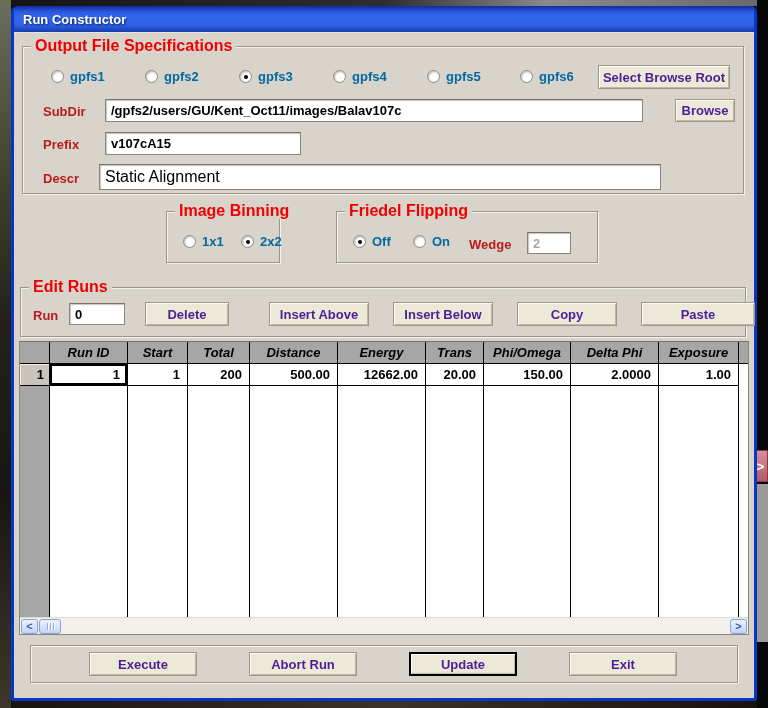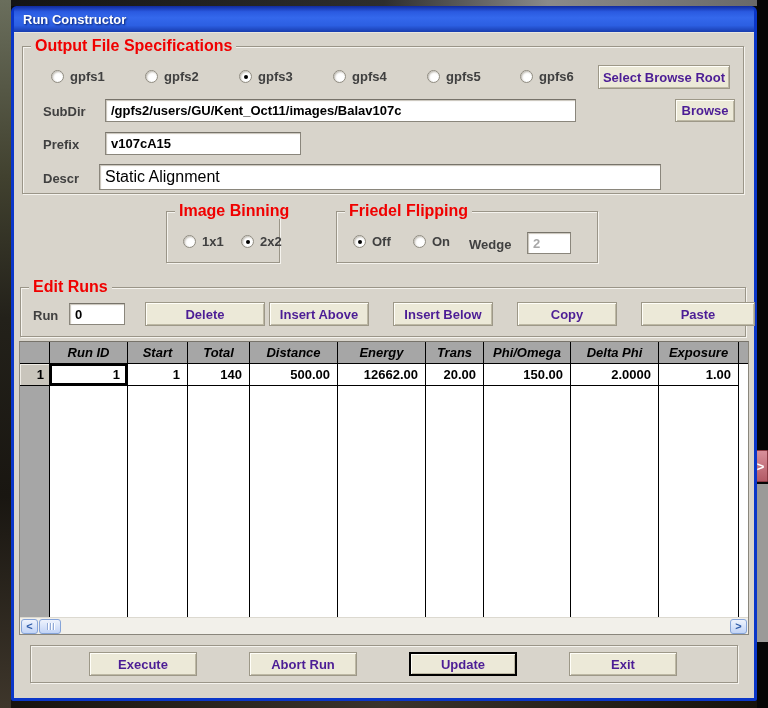--- a/index.html
+++ b/index.html
@@ -28,31 +28,31 @@
   .titlebar{height:26px;border-radius:5px 5px 0 0;padding-left:9px;display:flex;align-items:center;
     background:linear-gradient(180deg,#102a9e 0%,#2a5ae0 22%,#3468ec 45%,#2c5fe2 75%,#183cae 100%);
     color:#fff;font-weight:bold;font-size:13px;text-shadow:1px 1px 2px #08206e;}
   .client{position:relative;height:666px;background:var(--face);border-top:1px solid #e9e6df;}
 
   
   .groupbox{position:absolute;border:1px solid #9a9588;
     box-shadow:inset 1px 1px 0 #f5f3ee,1px 1px 0 #f5f3ee;}
   .grouplabel{position:absolute;top:-9px;left:8px;background:var(--face);padding:0 4px;
     color:var(--red);font-weight:bold;font-size:16px;line-height:16px;white-space:nowrap;}
-  .label{position:absolute;font-weight:bold;font-size:13px;color:#404040;white-space:nowrap;}
+  .label{position:absolute;font-weight:bold;font-size:13px;color:#b91c1c;white-space:nowrap;}
   .btn{position:absolute;background:var(--btn-face);border:1px solid #9d9888;color:#4c1d95;
     box-shadow:inset 1px 1px 0 #fffef8,inset -1px -1px 0 #bdb8a4;
     font-weight:bold;font-size:13px;display:flex;align-items:center;justify-content:center;}
   .btn.default{border:2px solid #000;}
   .field{position:absolute;background:#fff;border:1px solid #8a867c;border-top-color:#77736a;
     box-shadow:inset 1px 1px 1px #c8c4ba;font-weight:bold;font-size:13px;color:#000;
     display:flex;align-items:center;padding:0 5px;white-space:nowrap;overflow:hidden;}
   .field.big{font-size:16px;font-weight:normal;}
   .field.disabled{color:#a8a8a8;}
-  .radio{position:absolute;display:flex;align-items:center;gap:6px;font-weight:bold;font-size:13px;color:#404040;}
+  .radio{position:absolute;display:flex;align-items:center;gap:6px;font-weight:bold;font-size:13px;color:#0369a1;}
   .radio .circle{width:13px;height:13px;border-radius:50%;background:#fff;border:1px solid #8f8b80;
     box-shadow:inset 1px 1px 2px #bdb9b0;position:relative;}
   .radio.checked .circle::after{content:"";position:absolute;left:3.5px;top:3.5px;width:4px;height:4px;
     background:#000;border-radius:50%;}
 
   
   .table-panel{position:absolute;left:5px;top:308px;width:730px;height:294px;background:#fff;
     border:1px solid #8a867c;border-top-color:#77736a;box-shadow:inset 1px 1px 0 #b2aea4;
     display:flex;flex-direction:column;}
   .trow{display:flex;}
@@ -121,21 +121,21 @@
         <span>gpfs5</span>
       </div>
       <div class="radio" style="left:497px;top:22px;">
         <span class="circle"></span>
         <span>gpfs6</span>
       </div>
 
       <button class="btn" style="left:575px;top:18px;width:132px;height:24px;">Select Browse Root</button>
 
       <span class="label" style="left:20px;top:57px;">SubDir</span>
-      <div class="field" style="left:82px;top:52px;width:471px;height:23px;">/gpfs2/users/GU/Kent_Oct11/images/Balav107c</div>
+      <div class="field" style="left:82px;top:52px;width:538px;height:23px;">/gpfs2/users/GU/Kent_Oct11/images/Balav107c</div>
       <button class="btn" style="left:652px;top:52px;width:60px;height:23px;">Browse</button>
 
       <span class="label" style="left:20px;top:90px;">Prefix</span>
       <div class="field" style="left:82px;top:85px;width:196px;height:23px;">v107cA15</div>
 
       <span class="label" style="left:20px;top:124px;">Descr</span>
       <div class="field big" style="left:76px;top:117px;width:562px;height:26px;">Static Alignment</div>
     </div>
 
     <div class="groupbox" style="left:152px;top:178px;width:114px;height:52px;">
@@ -161,21 +161,21 @@
         <span>On</span>
       </div>
       <span class="label" style="left:132px;top:25px;">Wedge</span>
       <div class="field disabled" style="left:190px;top:20px;width:44px;height:22px;">2</div>
     </div>
 
     <div class="groupbox" style="left:6px;top:254px;width:726px;height:50px;">
       <span class="grouplabel">Edit Runs</span>
       <span class="label" style="left:12px;top:20px;">Run</span>
       <div class="field" style="left:48px;top:15px;width:56px;height:22px;">0</div>
-      <button class="btn" style="left:124px;top:14px;width:120px;height:24px;">Delete</button>
+      <button class="btn" style="left:124px;top:14px;width:84px;height:24px;">Delete</button>
       <button class="btn" style="left:248px;top:14px;width:100px;height:24px;">Insert Above</button>
       <button class="btn" style="left:372px;top:14px;width:100px;height:24px;">Insert Below</button>
       <button class="btn" style="left:496px;top:14px;width:100px;height:24px;">Copy</button>
       <button class="btn" style="left:620px;top:14px;width:114px;height:24px;">Paste</button>
     </div>
 
     <div class="table-panel">
       <div class="trow thead">
         <div class="tcell w0"></div>
         <div class="tcell w1">Run ID</div>
@@ -186,21 +186,21 @@
         <div class="tcell w6">Trans</div>
         <div class="tcell w7">Phi/Omega</div>
         <div class="tcell w8">Delta Phi</div>
         <div class="tcell w9">Exposure</div>
         <div class="sliver"></div>
       </div>
       <div class="trow tdata">
         <div class="tcell rowhead w0">1</div>
         <div class="tcell selected w1">1</div>
         <div class="tcell w2">1</div>
-        <div class="tcell w3">140</div>
+        <div class="tcell w3">200</div>
         <div class="tcell w4">500.00</div>
         <div class="tcell w5">12662.00</div>
         <div class="tcell w6">20.00</div>
         <div class="tcell w7">150.00</div>
         <div class="tcell w8">2.0000</div>
         <div class="tcell w9">1.00</div>
         <div class="sliver"></div>
       </div>
       <div class="tbody">
         <div class="tcol head w0"></div>

